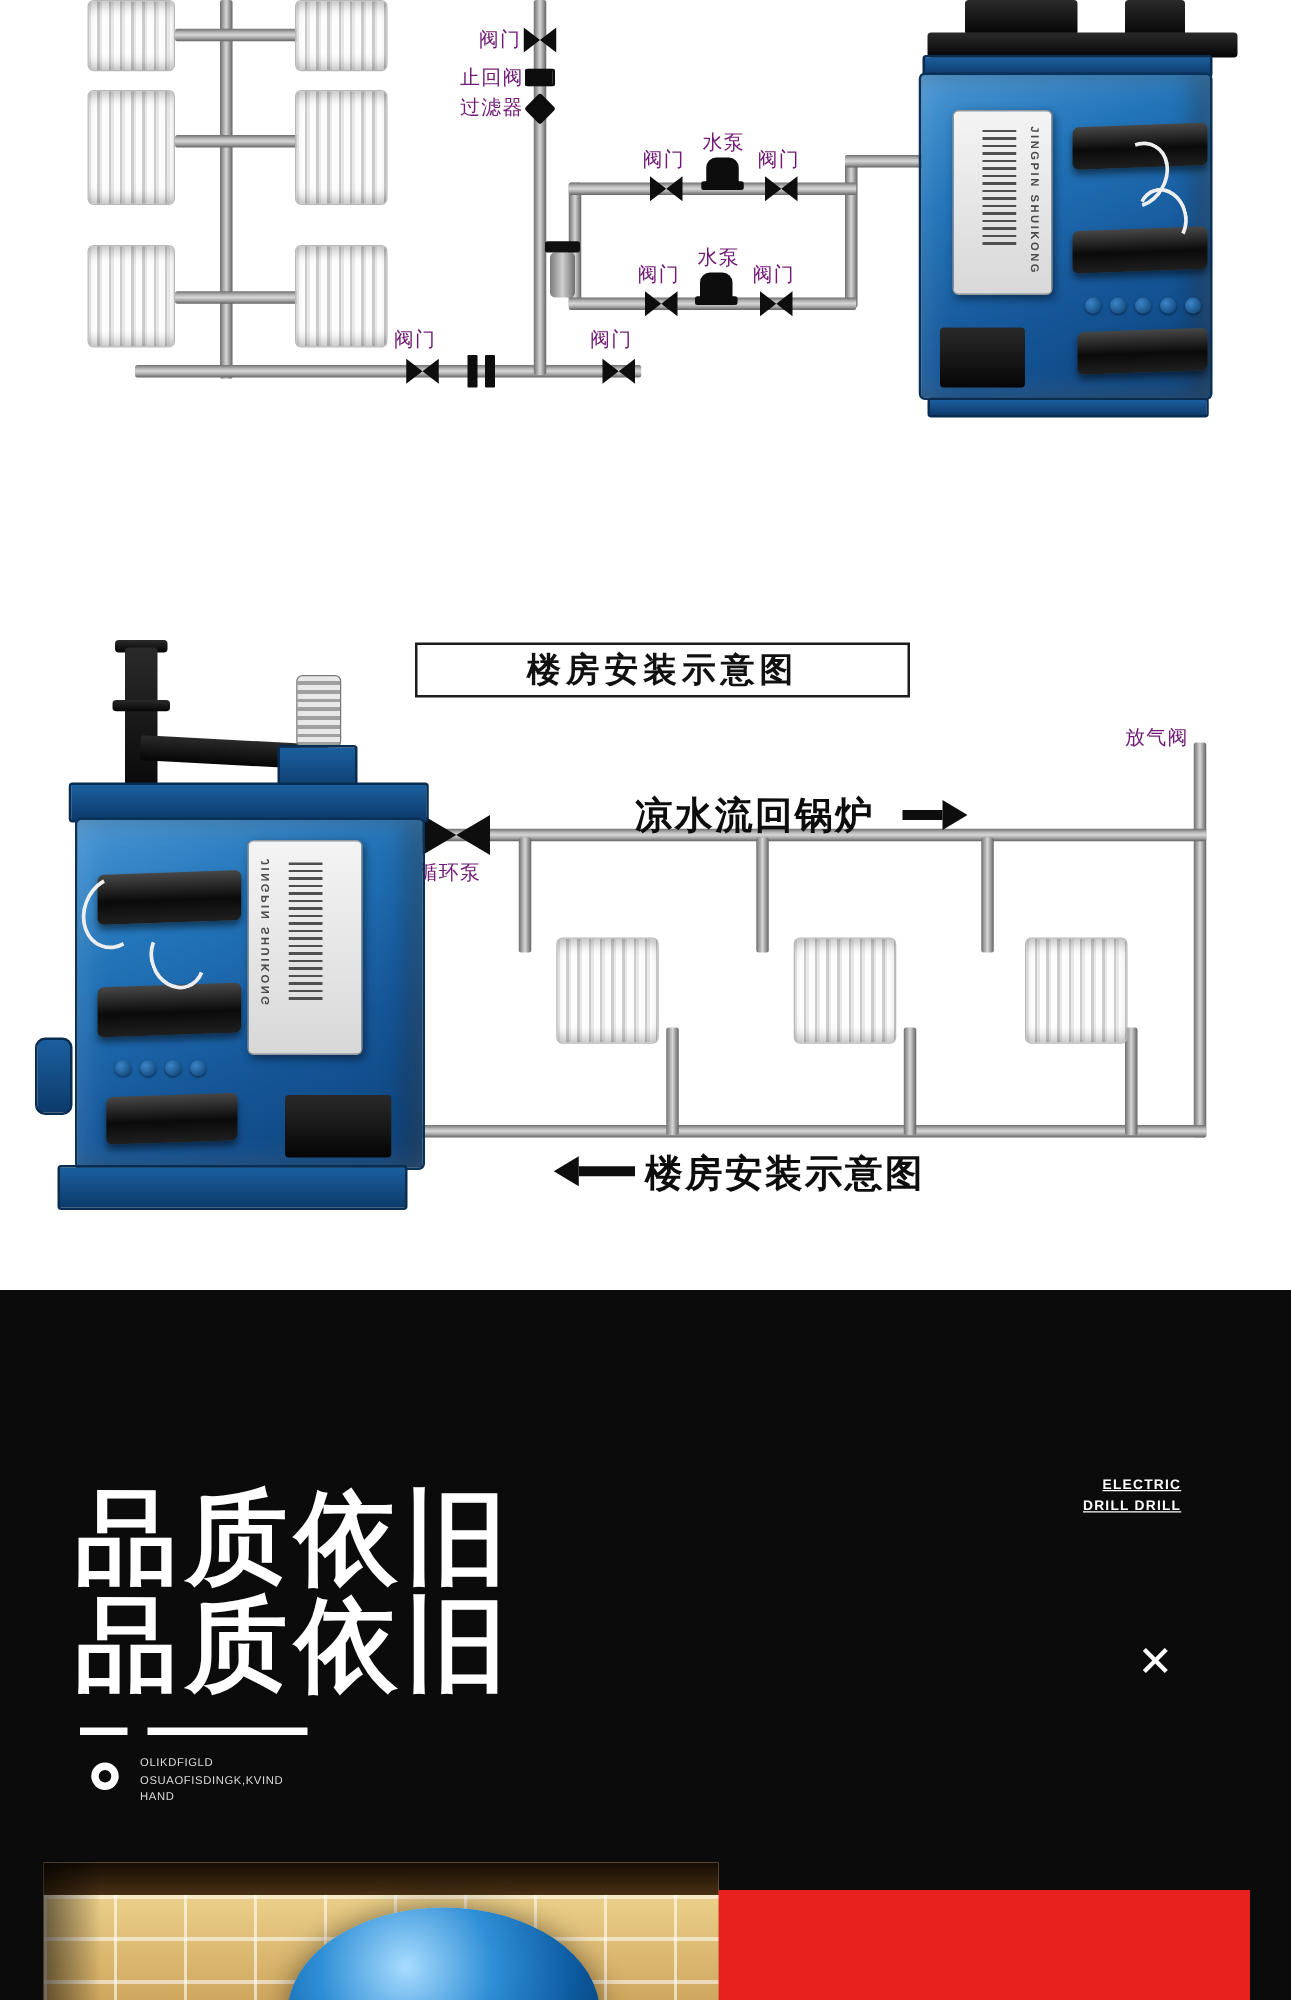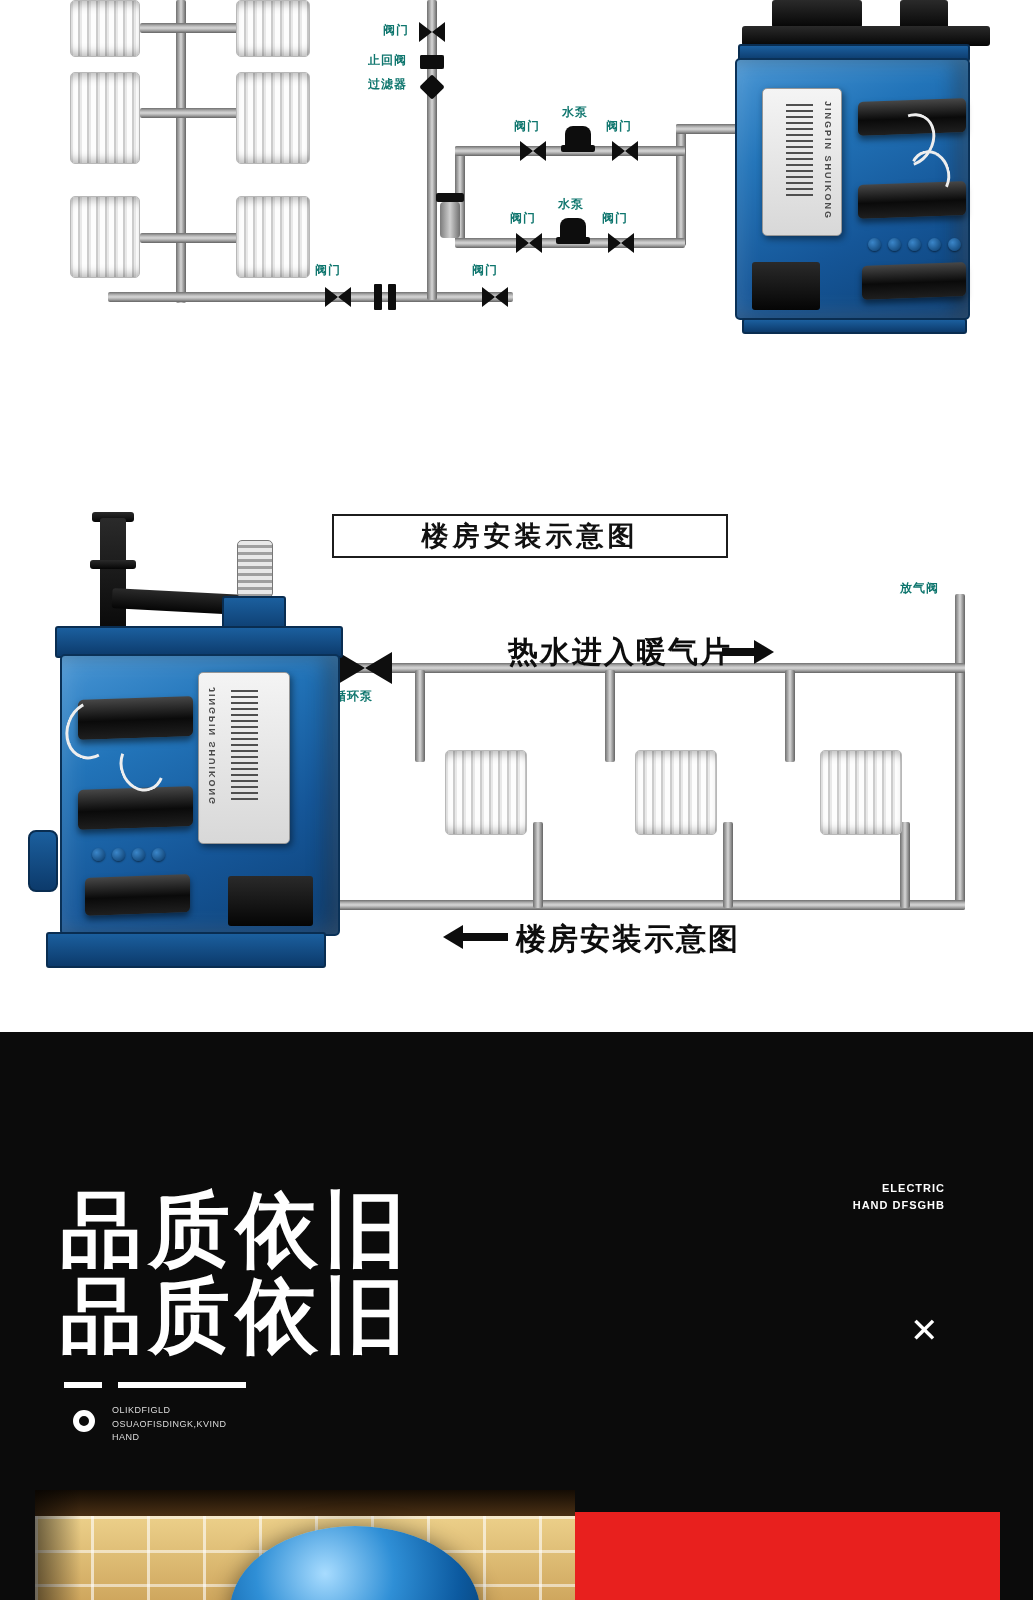--- a/index.html
+++ b/index.html
@@ -34,21 +34,21 @@
 
   .checkvalve-sym { position:absolute; width:24px; height:14px; background:#0d0d0d; border-radius:2px;
     box-shadow:inset 0 0 0 2px #0d0d0d, inset -8px 0 0 -6px #d9d9d9; }
   .filter-sym { position:absolute; width:18px; height:18px; background:#0d0d0d; transform:rotate(45deg); border-radius:2px; }
   .airsep-sym { position:absolute; width:20px; height:36px; border-radius:4px;
     background:linear-gradient(90deg,#7b7b7b,#cfcfcf 50%,#6f6f6f); }
   .airsep-sym::before { content:""; position:absolute; left:-4px; top:-9px; width:28px; height:9px; background:#101010; border-radius:2px; }
   .fitting-bar { position:absolute; width:8px; height:26px; background:#0d0d0d; border-radius:1px; }
 
   
-  .dlabel { position:absolute; font-size:12px; font-weight:bold; color:#0f766e; white-space:nowrap; letter-spacing:1px; }
+  .dlabel { position:absolute; font-size:16px; font-weight:normal; color:#701a75; white-space:nowrap; letter-spacing:1px; }
   .flow-text { position:absolute; font-size:30px; font-weight:900; color:#0d0d0d; white-space:nowrap; letter-spacing:2px; }
   .title-box { position:absolute; border:2px solid #1c1c1c; background:#fff; display:flex; align-items:center; justify-content:center;
     font-size:27px; font-weight:bold; color:#111; letter-spacing:4px; }
 
   .arrow-right { position:absolute; height:8px; background:#0d0d0d; }
   .arrow-right::after { content:""; position:absolute; right:-20px; top:-8px;
     border-left:20px solid #0d0d0d; border-top:12px solid transparent; border-bottom:12px solid transparent; }
   .arrow-left { position:absolute; height:8px; background:#0d0d0d; }
   .arrow-left::before { content:""; position:absolute; left:-20px; top:-8px;
     border-right:20px solid #0d0d0d; border-top:12px solid transparent; border-bottom:12px solid transparent; }
@@ -196,21 +196,21 @@
     <div class="pipe-v" style="left:900px;top:822px;height:86px;"></div>
 
     <div class="radiator" style="left:445px;top:750px;width:82px;height:85px;"></div>
     <div class="radiator" style="left:635px;top:750px;width:82px;height:85px;"></div>
     <div class="radiator" style="left:820px;top:750px;width:82px;height:85px;"></div>
 
     <div class="bowtie big" style="left:338px;top:652px;"></div>
     <div class="dlabel" style="left:334px;top:688px;">循环泵</div>
 
     <div class="dlabel" style="left:900px;top:580px;">放气阀</div>
-    <div class="flow-text" style="left:508px;top:632px;">热水进入暖气片</div>
+    <div class="flow-text" style="left:508px;top:632px;">凉水流回锅炉</div>
     <div class="arrow-right" style="left:722px;top:648px;width:32px;"></div>
     <div class="arrow-left" style="left:463px;top:933px;width:45px;"></div>
     <div class="flow-text" style="left:516px;top:919px;">楼房安装示意图</div>
 
     <div>
       <div class="black-box" style="left:92px;top:512px;width:42px;height:10px;"></div>
       <div class="black-box" style="left:100px;top:518px;width:26px;height:128px;"></div>
       <div class="black-box" style="left:90px;top:560px;width:46px;height:9px;"></div>
       <div class="black-box" style="left:112px;top:592px;width:150px;height:20px;transform:rotate(3deg);"></div>
       <div class="silver-motor" style="left:237px;top:540px;width:36px;height:58px;"></div>
@@ -235,23 +235,23 @@
       <div class="boiler-deck" style="left:46px;top:932px;width:280px;height:36px;"></div>
     </div>
   </div>
 
   <div>
     <div class="banner-bg"></div>
 
     <div class="headline" style="left:60px;top:1176px;">品质依旧</div>
     <div class="headline" style="left:60px;top:1262px;">品质依旧</div>
 
-    <div class="corner-text" style="right:88px;top:1180px;">
+    <div class="corner-text" style="right:88px;top:1180px;text-decoration:underline;">
       <div>ELECTRIC</div>
-      <div>HAND DFSGHB</div>
+      <div>DRILL DRILL</div>
     </div>
 
     <div class="close-x" style="left:910px;top:1310px;">✕</div>
 
     <div class="white-bar" style="left:64px;top:1382px;width:38px;"></div>
     <div class="white-bar" style="left:118px;top:1382px;width:128px;"></div>
 
     <div class="ring-bullet" style="left:73px;top:1410px;"></div>
     <div class="small-text" style="left:112px;top:1404px;">
       <div>OLIKDFIGLD</div>

